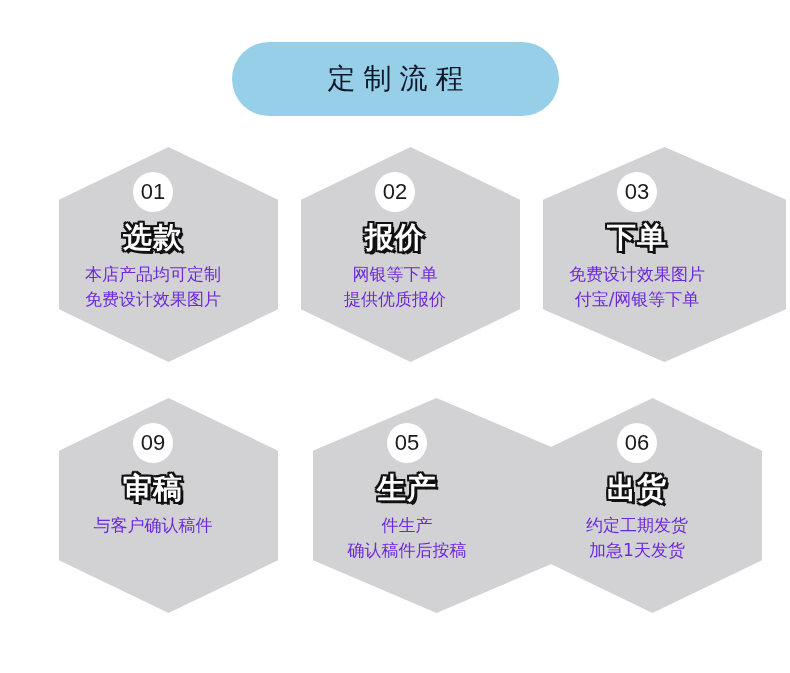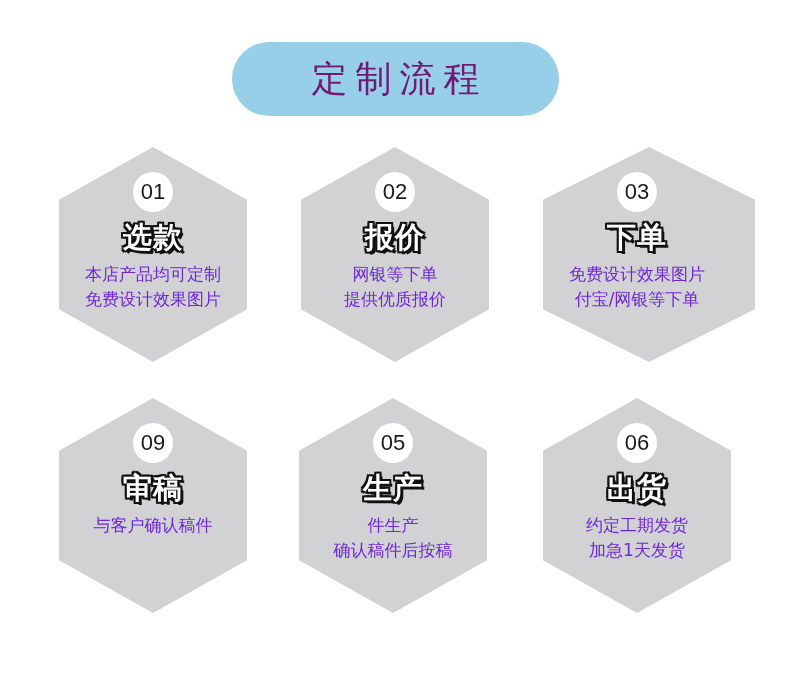--- a/index.html
+++ b/index.html
@@ -6,25 +6,25 @@
   body {
     width:790px; height:673px; background:#ffffff; position:relative; overflow:hidden;
     font-family: "DejaVu Sans", "Liberation Sans", sans-serif;
   }
   .title-pill {
     position:absolute; left:232px; top:42px; width:327px; height:74px;
     border-radius:37px; background:#97cfe8;
     display:flex; align-items:center; justify-content:center;
   }
   .title-text {
-    color:#701a75; font-size:36px; letter-spacing:8px; padding-left:8px;
+    color:#0f172a; font-size:28px; letter-spacing:8px; padding-left:8px;
     font-family: "DejaVu Sans", sans-serif;
   }
   .hex {
-    position:absolute; width:188px; height:215px; background:#d2d2d4;
+    position:absolute; width:219px; height:215px; background:#d2d2d4;
     clip-path: polygon(50% 0%, 100% 24.5%, 100% 75.5%, 50% 100%, 0% 75.5%, 0% 24.5%);
   }
   .hex-inner {
     position:absolute; left:0; top:0; width:188px; height:215px;
     display:flex; flex-direction:column; align-items:center;
   }
   .num {
     margin-top:25px; width:40px; height:40px; border-radius:50%; background:#ffffff;
     display:flex; align-items:center; justify-content:center;
     font-size:22px; color:#1a1a1a; font-family:"Liberation Sans", sans-serif;
@@ -85,21 +85,21 @@
 <div class="hex" style="left:59px; top:398px;">
   <div class="hex-inner">
     <div class="num">09</div>
     <div class="step-title">审稿</div>
     <div class="desc">
       <div>与客户确认稿件</div>
     </div>
   </div>
 </div>
 
-<div class="hex" style="left:299px; top:398px;">
+<div class="hex" style="left:313px; top:398px;padding-left:28px;">
   <div class="hex-inner">
     <div class="num">05</div>
     <div class="step-title">生产</div>
     <div class="desc">
       <div>件生产</div>
       <div>确认稿件后按稿</div>
     </div>
   </div>
 </div>
 

